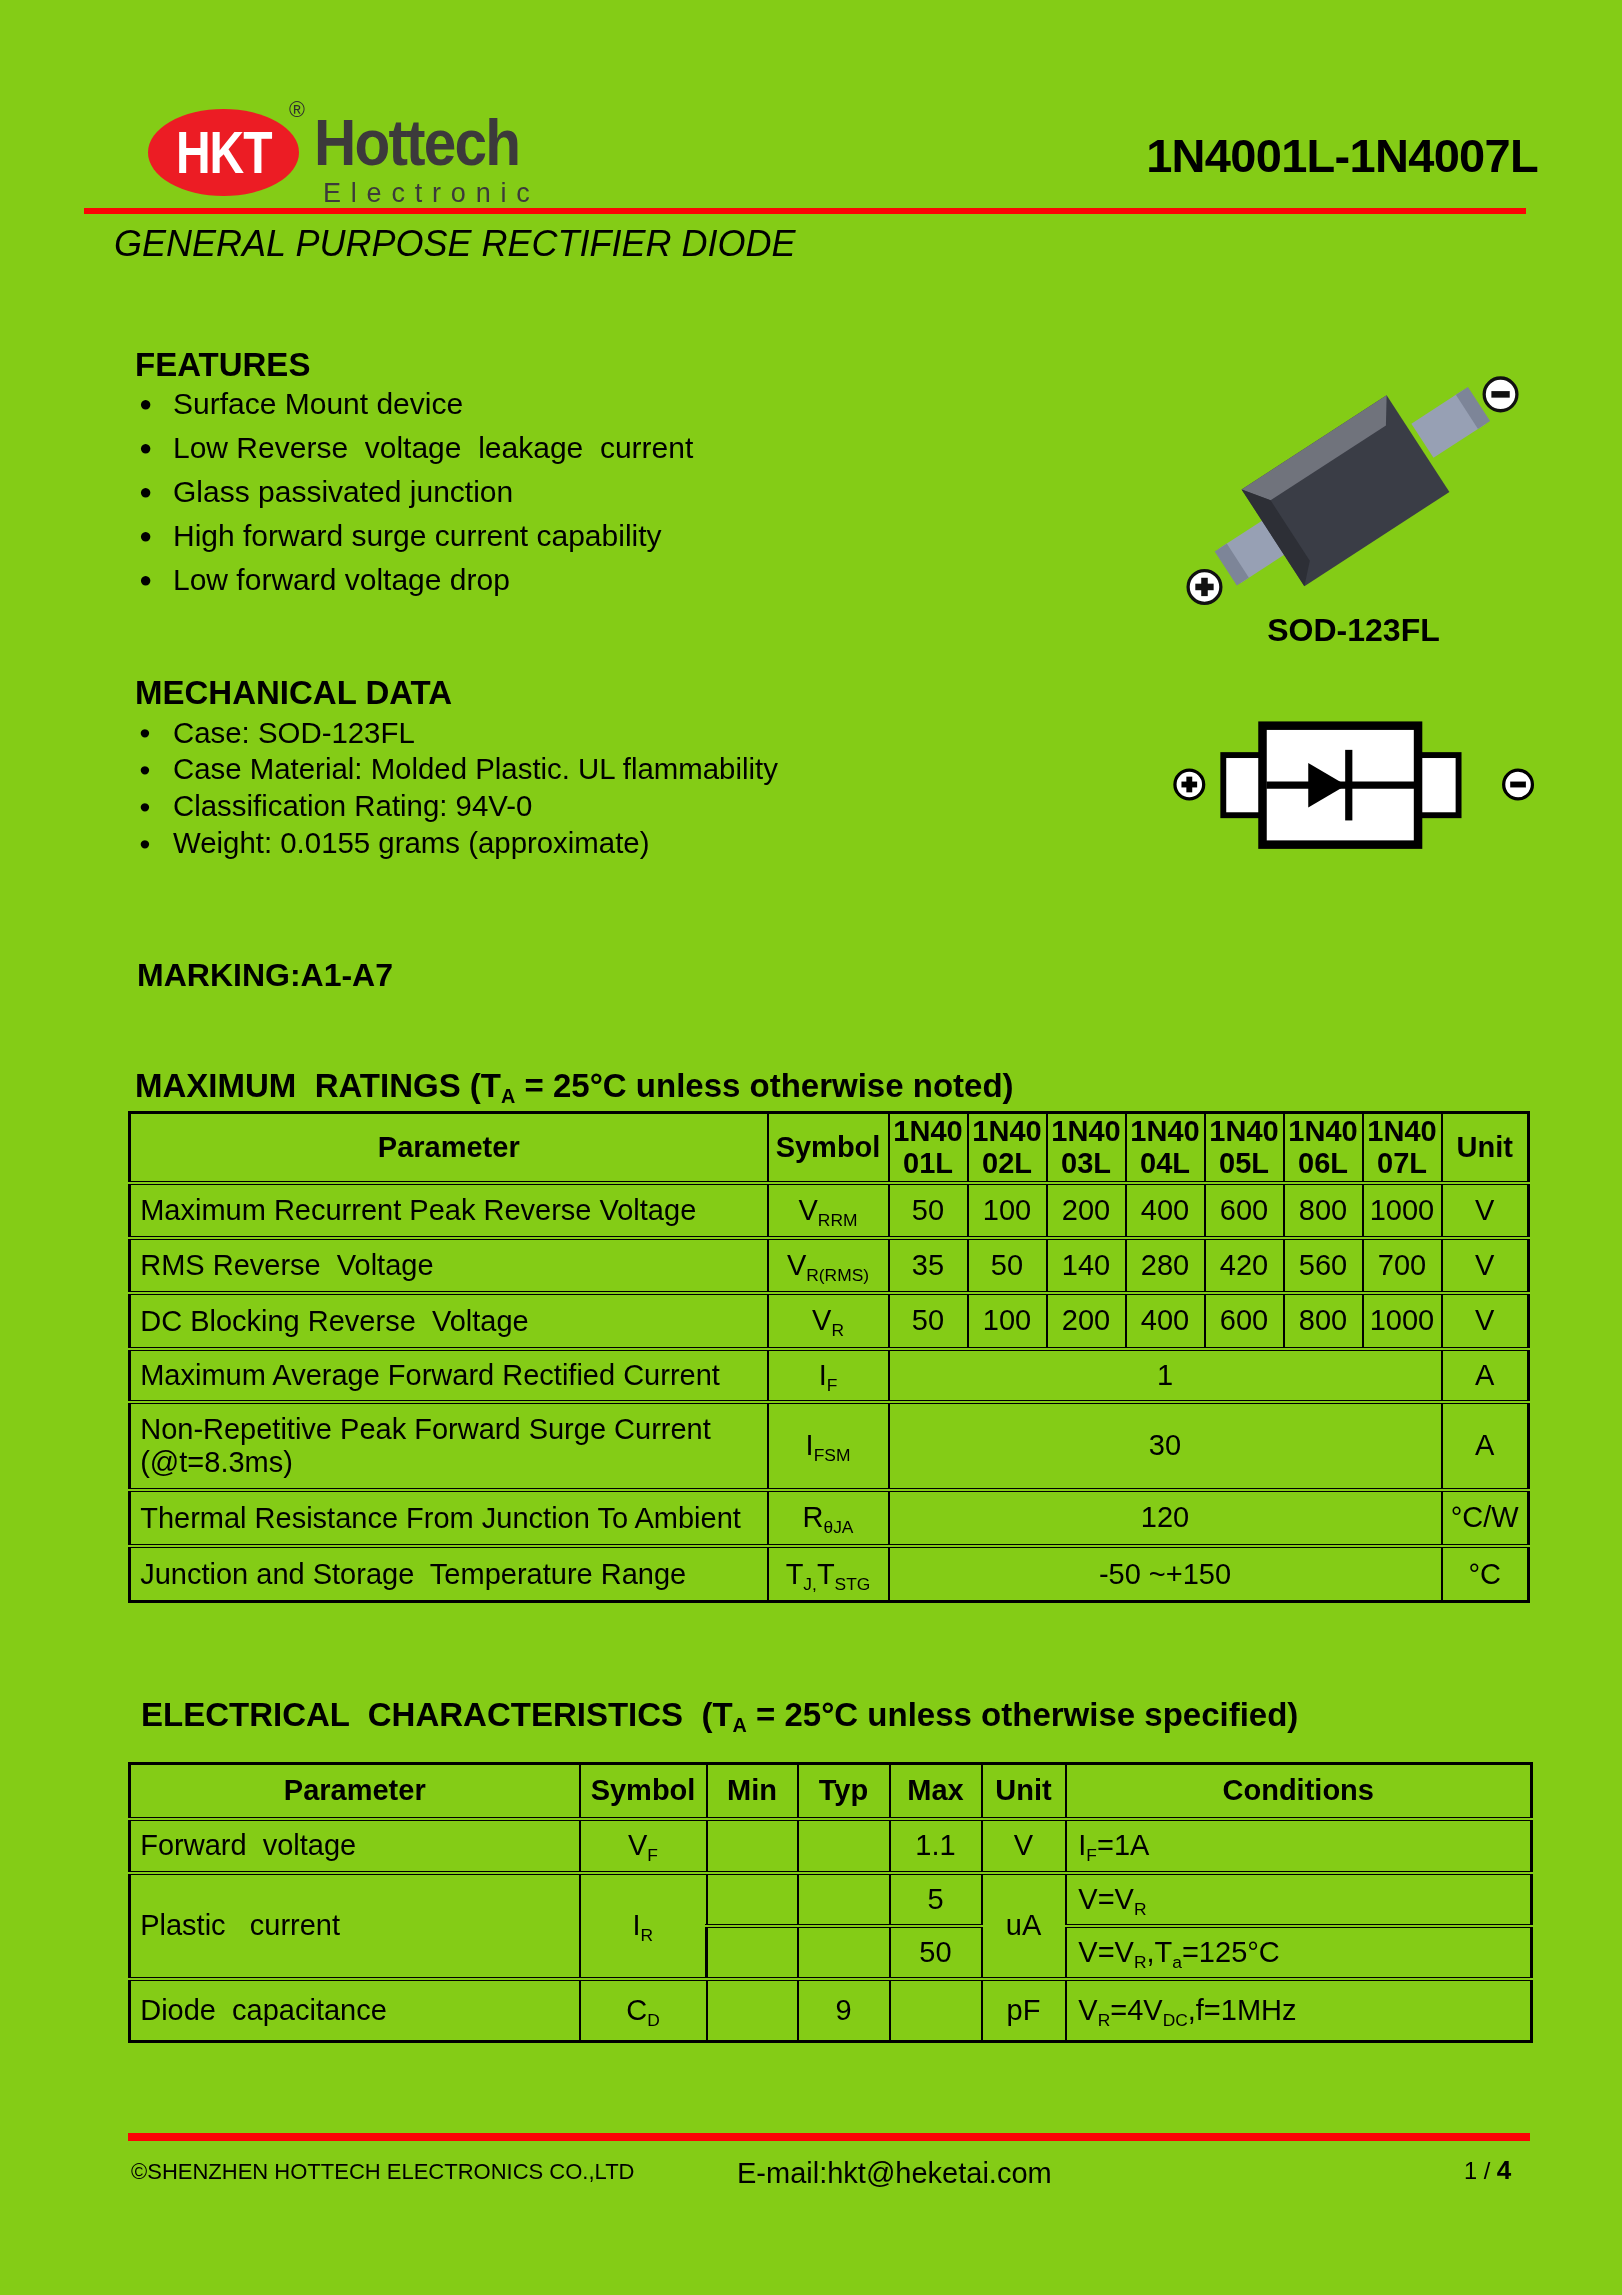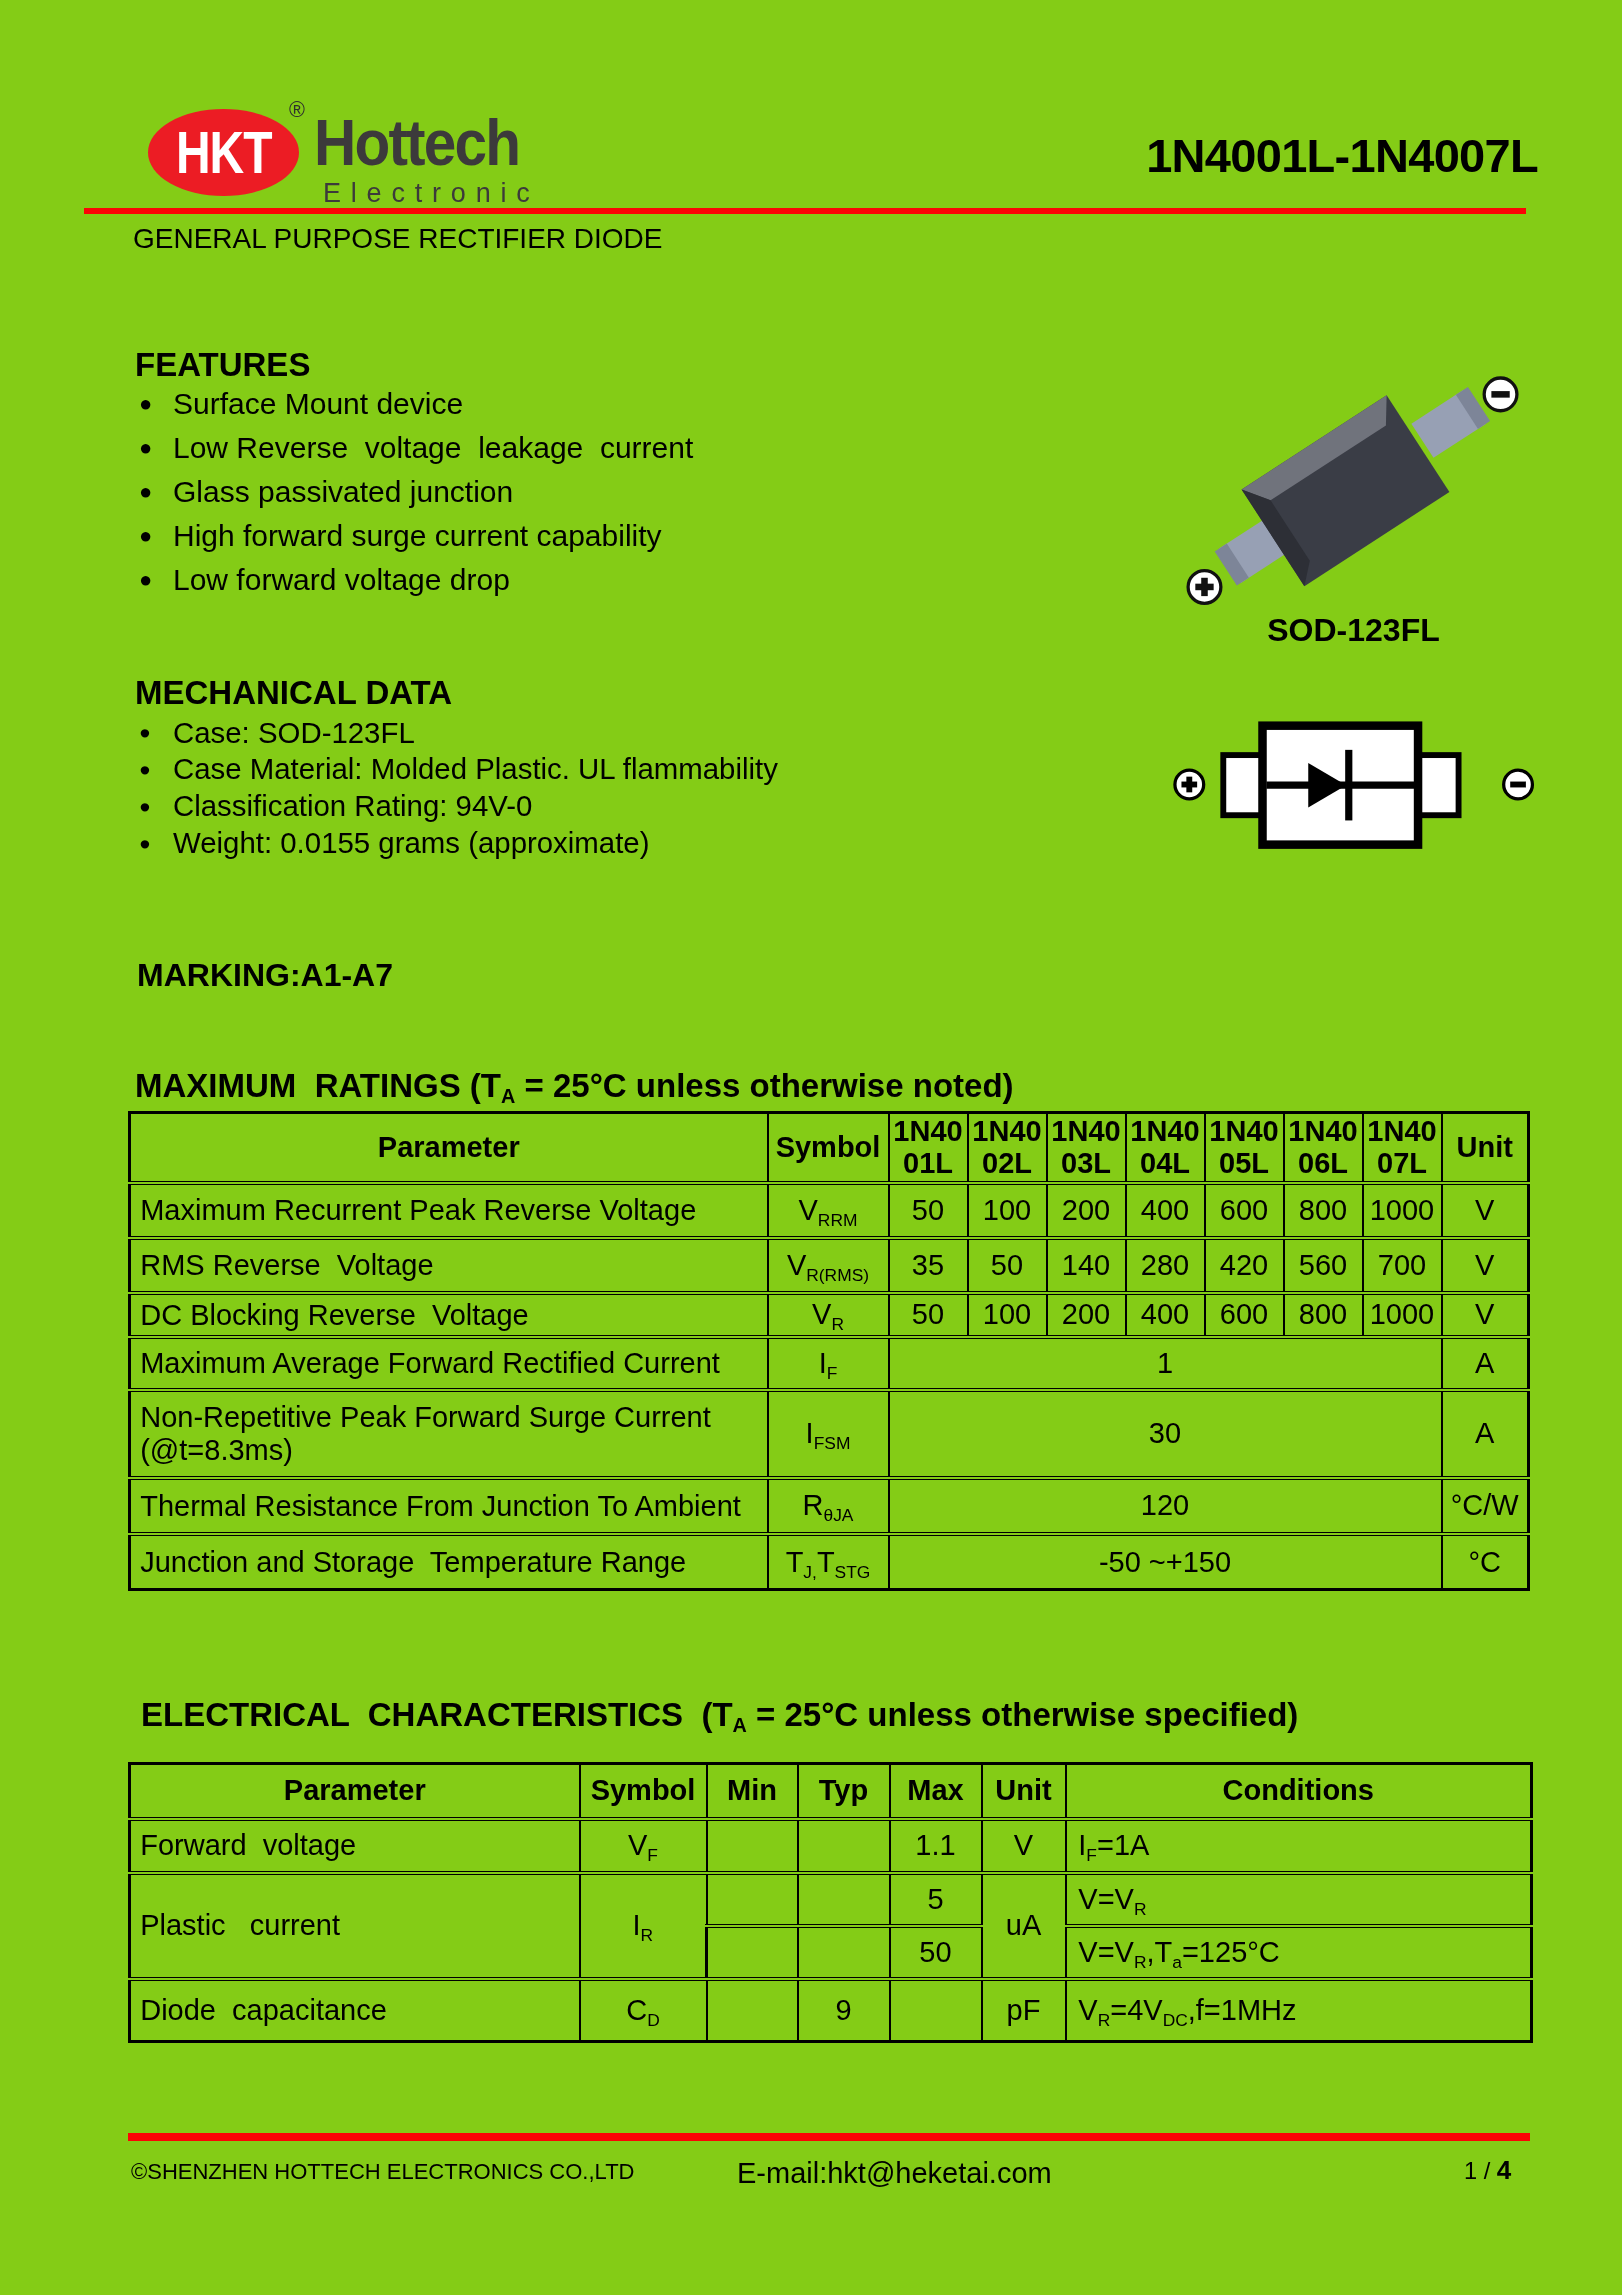--- a/index.html
+++ b/index.html
@@ -12,21 +12,21 @@
   
   #logo-ellipse{left:148px;top:109px;width:151px;height:87px;border-radius:50%;
     display:flex;align-items:center;justify-content:center;}
   #logo-hkt{color:#fff;font-weight:bold;font-size:60px;transform:scaleX(.80);letter-spacing:-1.3px;}
   #logo-reg{left:289px;top:97px;font-size:21.6px;color:#2e2e2e;}
   #brand{left:314px;top:105px;font-size:65px;font-weight:bold;color:#3c3a3b;
     letter-spacing:-2px;transform:scaleX(.90);transform-origin:left top;}
   #brand-sub{left:323px;top:178px;font-size:27px;color:#3c3a3b;letter-spacing:9.8px;}
   #part-range{top:128px;right:96px;font-size:47px;font-weight:bold;letter-spacing:-0.7px;}
   #red-rule{left:84px;top:208px;width:1442px;height:5.9px;}
-  #subtitle{left:133px;top:223px;font-size:28px;}
+  #subtitle{left:114px;top:223px;font-size:36px;font-style:italic;}
 
   
   .sec-title{font-size:33px;font-weight:bold;}
   ul.blist{list-style:none;margin:0;padding:0;}
   ul.blist li{display:flex;align-items:center;}
   .bullet{display:inline-block;width:34px;font-size:22px;}
   #features-list{left:139px;top:385px;}
   #features-list li{height:37px;margin-bottom:7.2px;font-size:30px;}
   #mech-list{left:139px;top:716px;}
   #mech-list li{height:33px;margin-bottom:3.9px;font-size:29.4px;}
@@ -215,21 +215,21 @@
       <td class="c sym"><span>V</span><sub>R(RMS)</sub></td>
       <td class="c">35</td>
       <td class="c">50</td>
       <td class="c">140</td>
       <td class="c">280</td>
       <td class="c">420</td>
       <td class="c">560</td>
       <td class="c">700</td>
       <td class="c">V</td>
     </tr>
-    <tr style="height:44px">
+    <tr style="height:56px">
       <td class="p pre">DC Blocking Reverse  Voltage</td>
       <td class="c sym"><span>V</span><sub>R</sub></td>
       <td class="c">50</td>
       <td class="c">100</td>
       <td class="c">200</td>
       <td class="c">400</td>
       <td class="c">600</td>
       <td class="c">800</td>
       <td class="c">1000</td>
       <td class="c">V</td>

